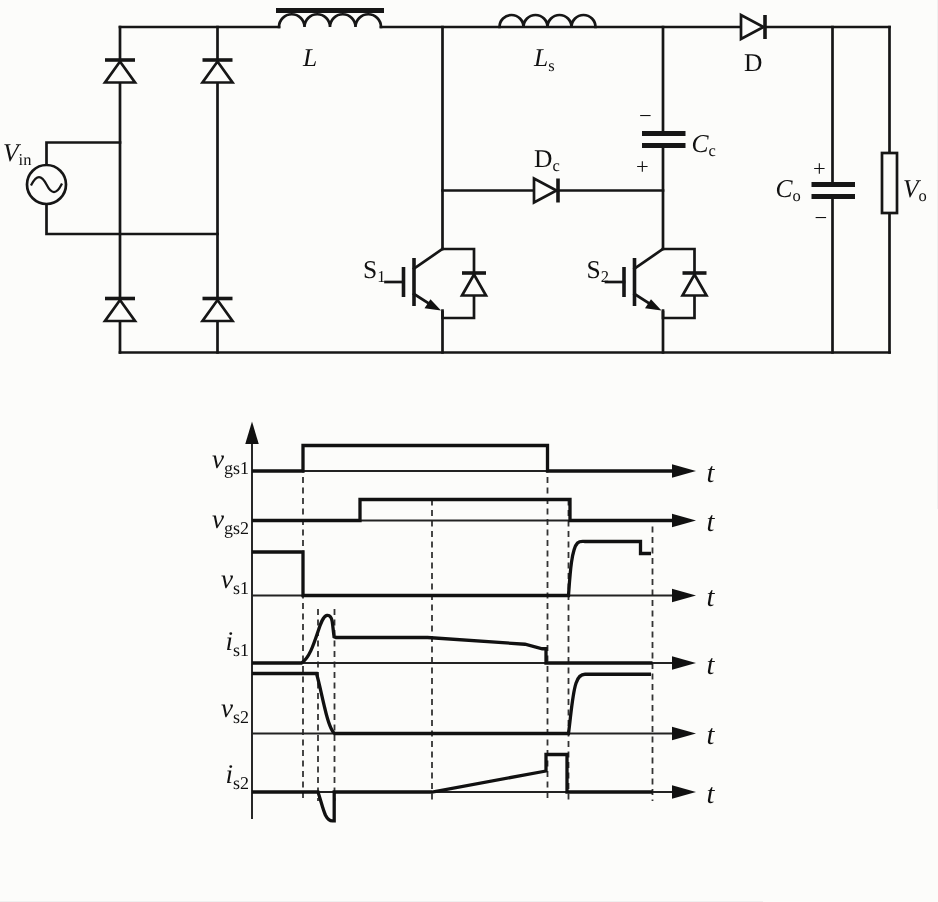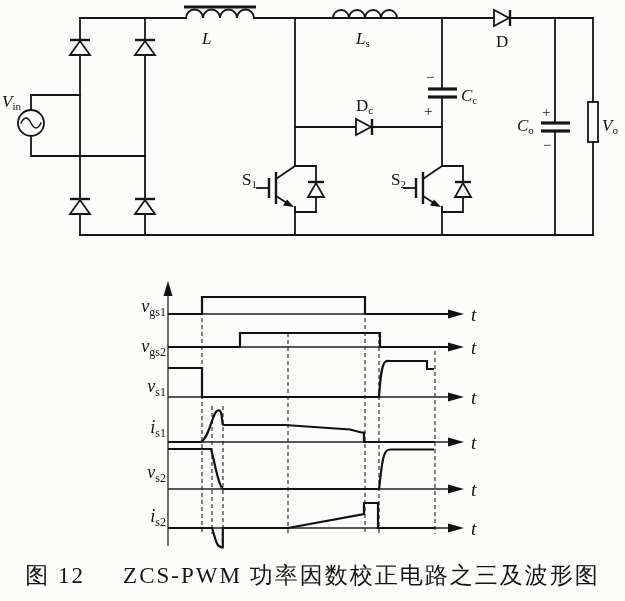--- a/index.html
+++ b/index.html
@@ -197,16 +197,13 @@
       <text class="tlab" x="471" y="321">t</text>
       <text class="tlab" x="471" y="354">t</text>
       <text class="tlab" x="471" y="404">t</text>
       <text class="tlab" x="471" y="449">t</text>
       <text class="tlab" x="471" y="496">t</text>
       <text class="tlab" x="471" y="535">t</text>
     </g>
   </g>
 </svg>
 
-<div id="caption">
-  <span>图 12</span><span class="gap"></span><span>ZCS-PWM 功率因数校正电路之三及波形图</span>
 </div>
-</div>
 
 </body></html>

